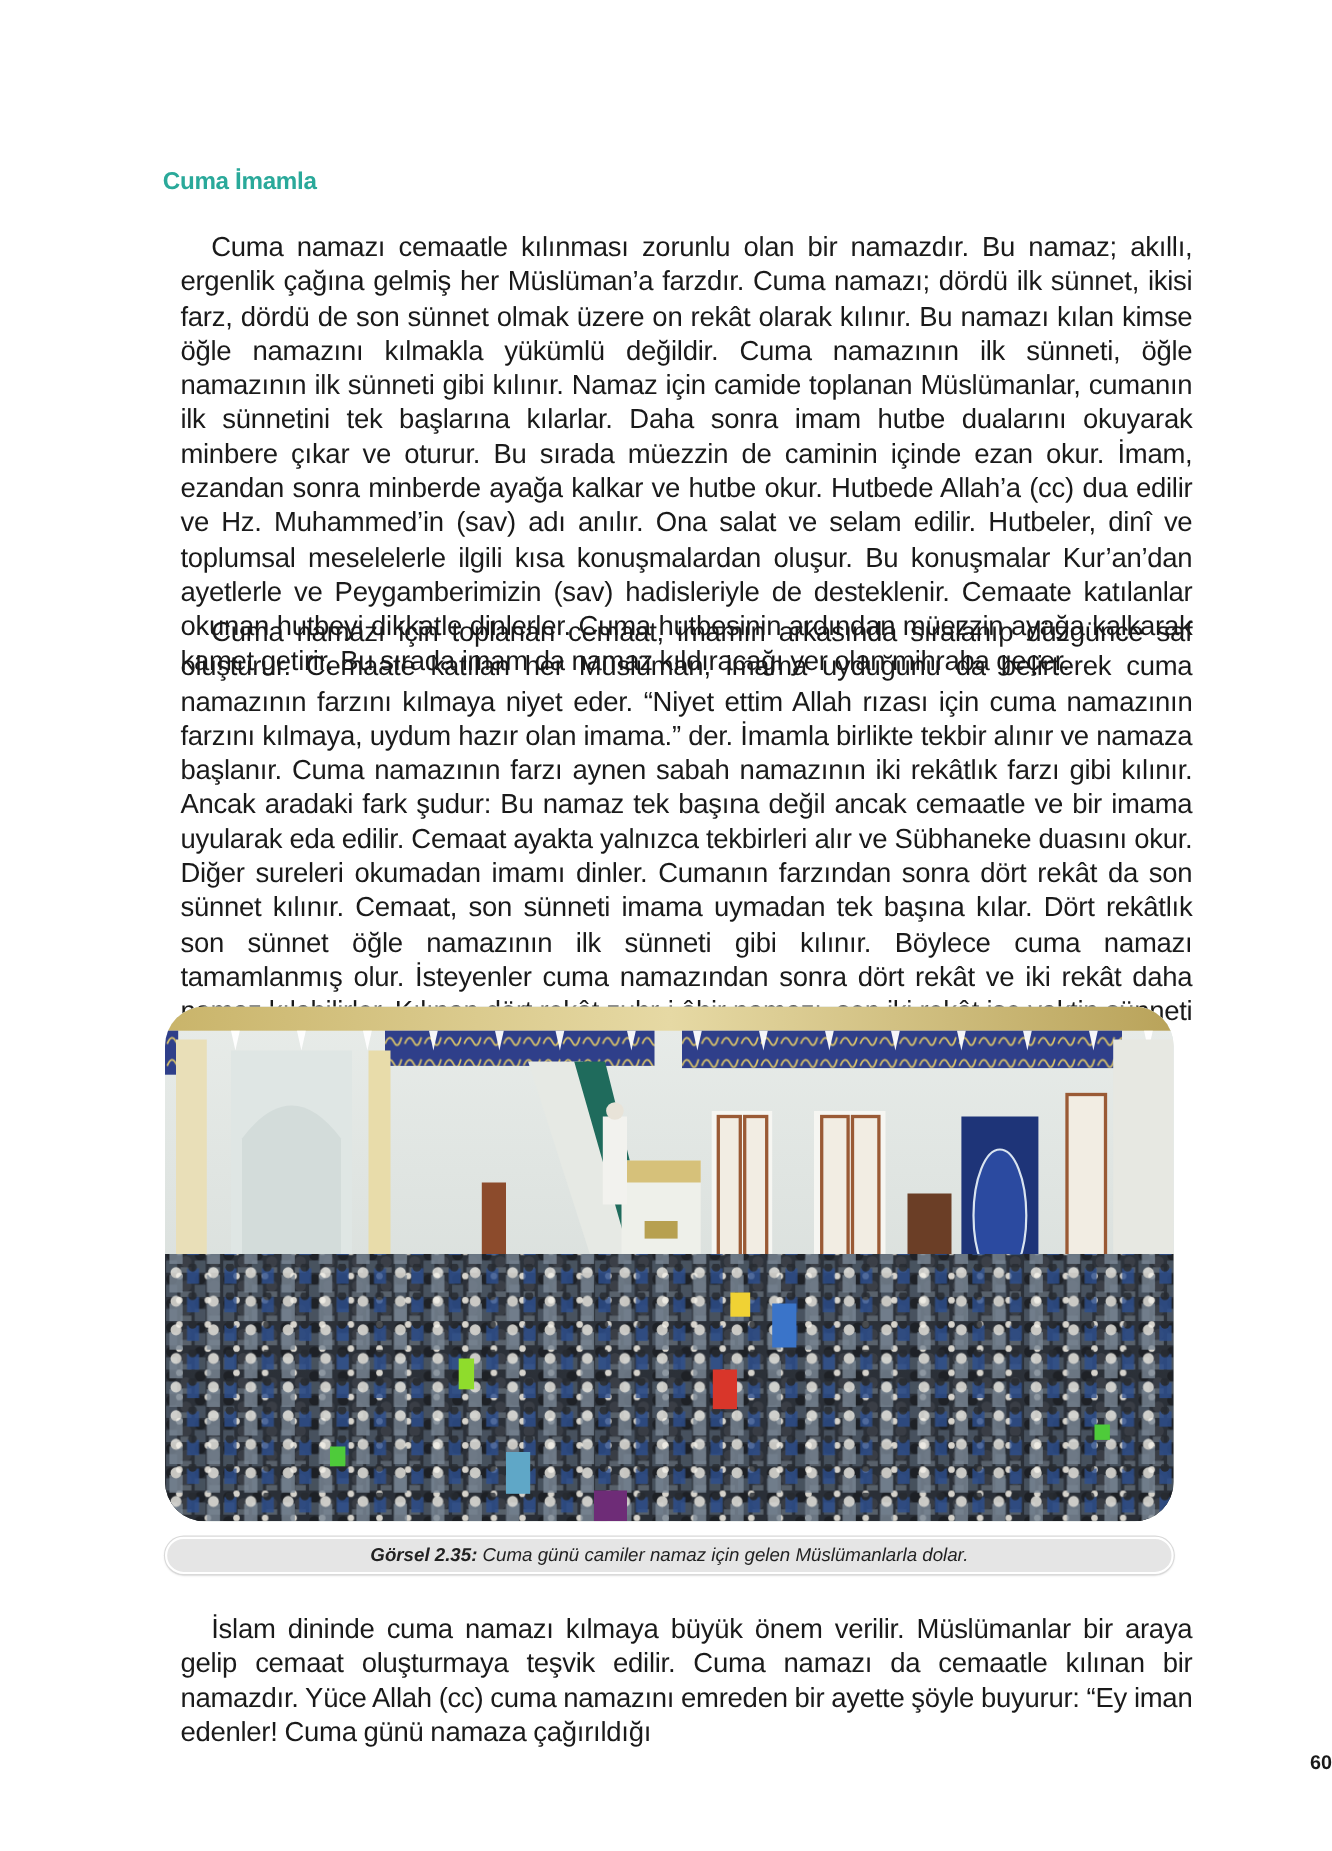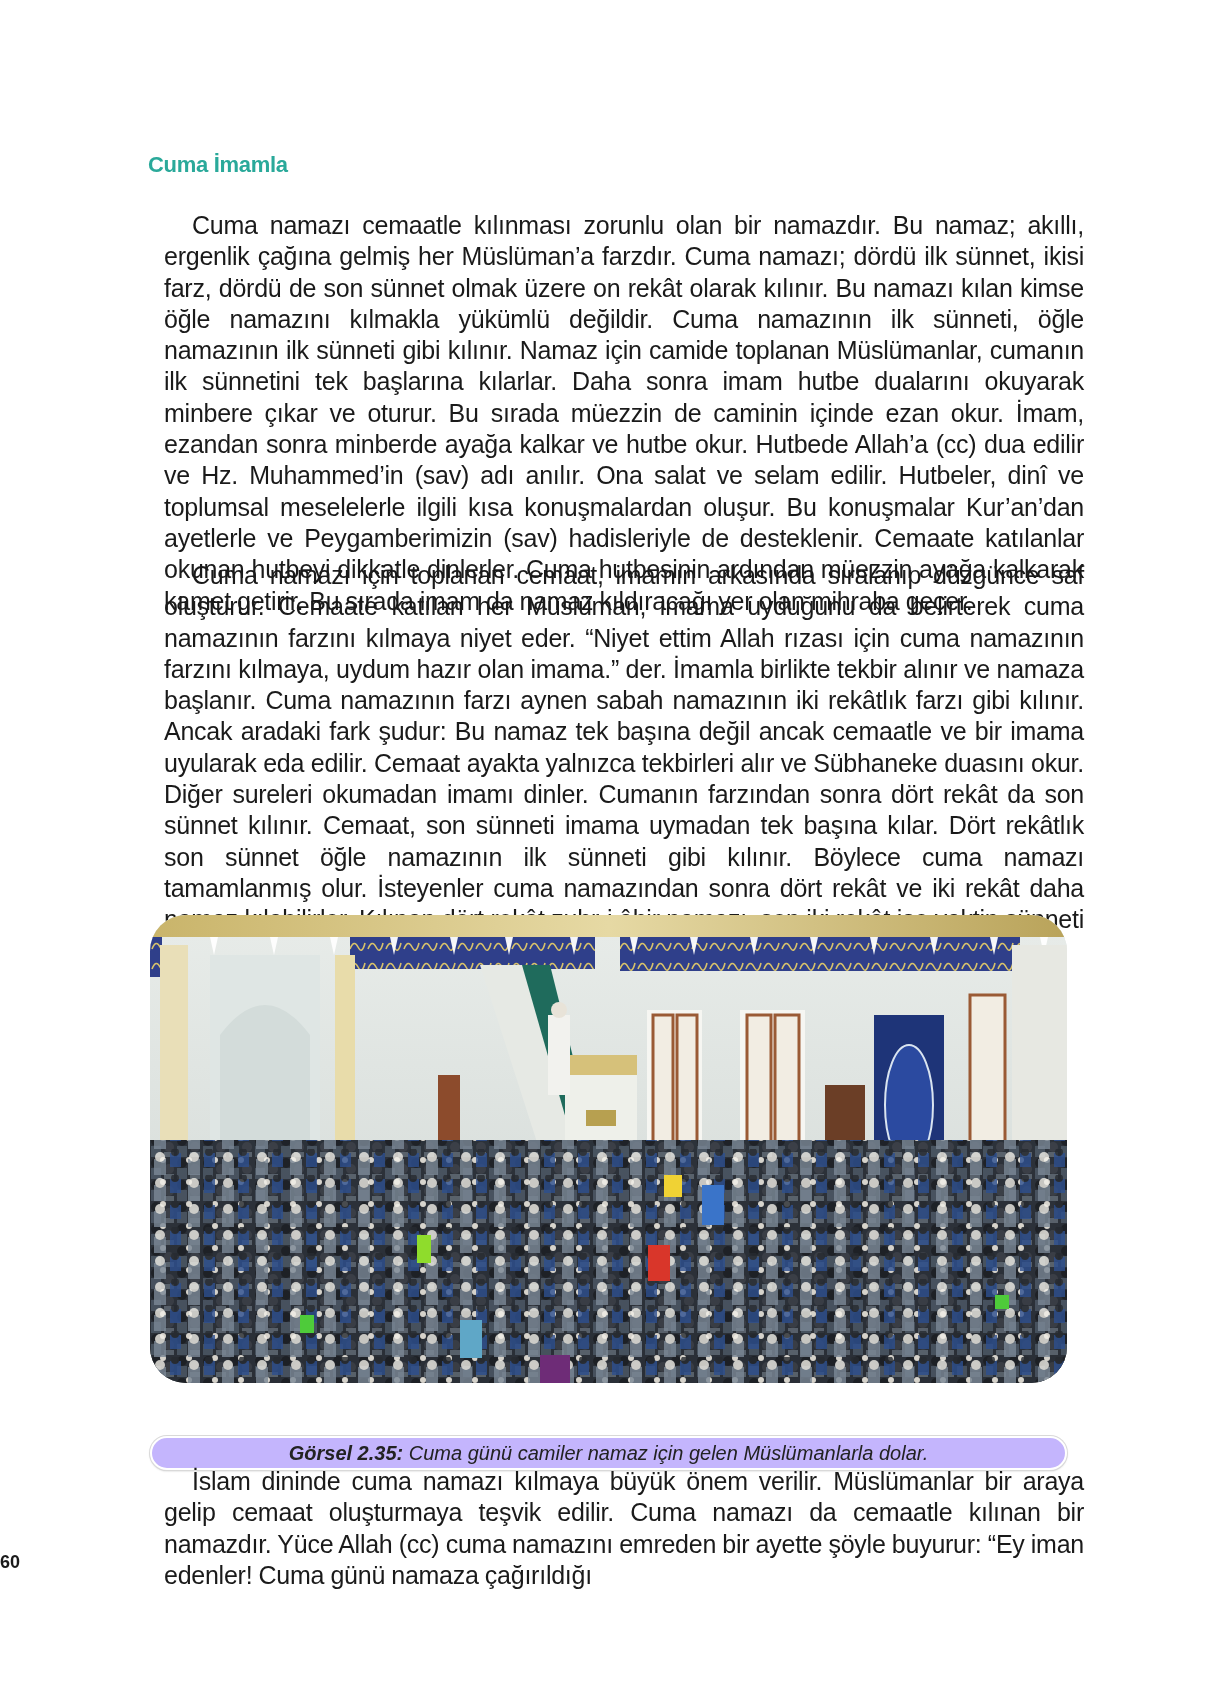--- a/index.html
+++ b/index.html
@@ -13,26 +13,26 @@
   .p1 { top:194px; }
   .p2 { top:544px; }
   .p3 { top:1450px; }
   .bold { font-weight:normal; }
 
   .photo { position:absolute; left:150px; top:915px; width:917px; height:468px;
            border-radius:36px; overflow:hidden; background:#dfe5e2; }
   .photo svg { display:block; width:100%; height:100%; }
 
   .caption { position:absolute; left:150px; top:1397px; width:917px; height:34px;
-             box-sizing:border-box; border-radius:17px; background:#c4b5fd;
+             box-sizing:border-box; border-radius:17px; background:#e5e5e5;
              border:2px solid #ffffff; box-shadow:0 0 0 1px #d9d9d9, 0 1px 2px rgba(0,0,0,0.25);
-             text-align:center; font-style:italic; font-size:20px; line-height:30px; color:#222;margin-top:39px; }
+             text-align:center; font-style:italic; font-size:17px; line-height:30px; color:#222; }
   .caption b { font-weight:bold; }
 
-  .page-number { position:absolute; left:0; width:1211px; top:1552px; text-align:left;
+  .page-number { position:absolute; left:0; width:1211px; top:1592px; text-align:right;
                  font-size:18px; font-weight:bold; margin:0; }
 </style>
 </head>
 <body>
 
 <h2 class="title">Cuma İmamla</h2>
 
 <p class="para p1">Cuma namazı cemaatle kılınması zorunlu olan bir namazdır. Bu namaz; akıllı, ergenlik çağına gelmiş her Müslüman’a farzdır. Cuma namazı; dördü ilk sünnet, ikisi farz, dördü de son sünnet olmak üzere on rekât olarak kılınır. Bu namazı kılan kimse öğle namazını kılmakla yükümlü değildir. Cuma namazının ilk sünneti, öğle namazının ilk sünneti gibi kılınır. Namaz için camide toplanan Müslümanlar, cumanın ilk sünnetini tek başlarına kılarlar. Daha sonra imam hutbe dualarını okuyarak minbere çıkar ve oturur. Bu sırada müezzin de caminin içinde ezan okur. İmam, ezandan sonra minberde ayağa kalkar ve hutbe okur. Hutbede Allah’a (cc) dua edilir ve Hz. Muhammed’in (sav) adı anılır. Ona salat ve selam edilir. Hutbeler, dinî ve toplumsal meselelerle ilgili kısa konuşmalardan oluşur. Bu konuşmalar Kur’an’dan ayetlerle ve Peygamberimizin (sav) hadisleriyle de desteklenir. Cemaate katılanlar okunan hutbeyi dikkatle dinlerler. Cuma hutbesinin ardından müezzin ayağa kalkarak kamet getirir. Bu sırada imam da namaz kıldıracağı yer olan mihraba geçer.</p>
 <p class="para p2">Cuma namazı için toplanan cemaat, imamın arkasında sıralanıp düzgünce saf oluşturur. Cemaate katılan her Müslüman, imama uyduğunu da belirterek cuma namazının farzını kılmaya niyet eder. “Niyet ettim Allah rızası için cuma namazının farzını kılmaya, uydum hazır olan imama.” der. İmamla birlikte tekbir alınır ve namaza başlanır. Cuma namazının farzı aynen sabah namazının iki rekâtlık farzı gibi kılınır. Ancak aradaki fark şudur: Bu namaz tek başına değil ancak cemaatle ve bir imama uyularak eda edilir. Cemaat ayakta yalnızca tekbirleri alır ve Sübhaneke duasını okur. Diğer sureleri okumadan imamı dinler. Cumanın farzından sonra dört rekât da son sünnet kılınır. Cemaat, son sünneti imama uymadan tek başına kılar. Dört rekâtlık son sünnet öğle namazının ilk sünneti gibi kılınır. Böylece cuma namazı tamamlanmış olur. İsteyenler cuma namazından sonra dört rekât ve iki rekât daha namaz kılabilirler. Kılınan dört rekât zuhr-i âhir namazı, son iki rekât ise vaktin sünneti olarak isimlendirilir.</p>
 

